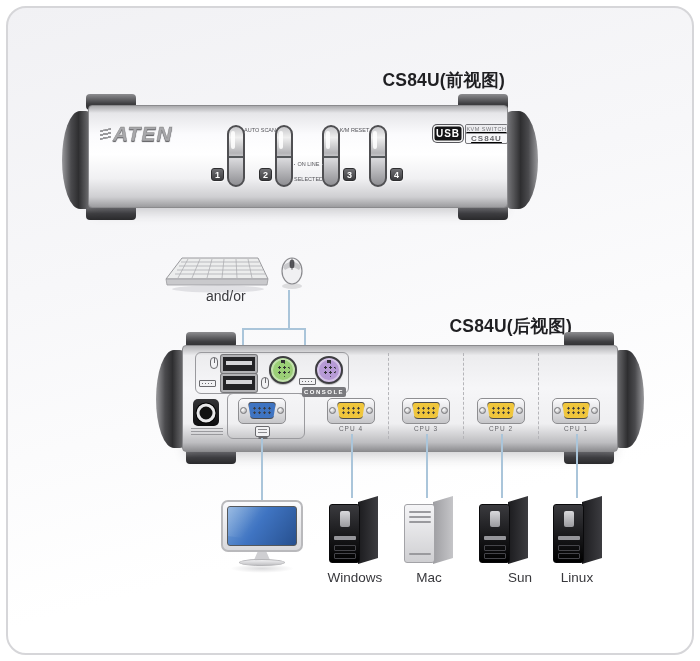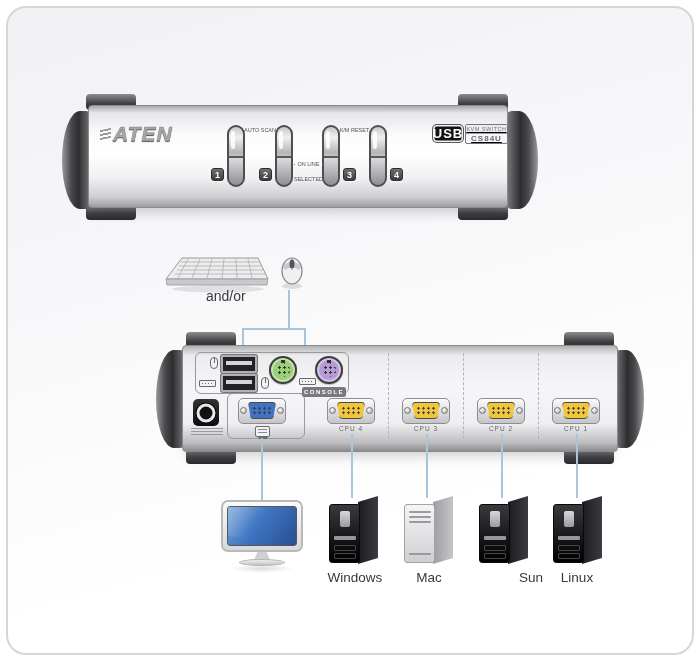--- a/index.html
+++ b/index.html
@@ -44,21 +44,21 @@
   .pill::before{content:"";position:absolute;left:2px;top:4px;width:4px;height:18px;border-radius:4px;background:rgba(255,255,255,.85);}
   .pill::after{content:"";position:absolute;left:0;right:0;top:50%;border-top:2px solid #55585b;}
   .numbadge{position:absolute;width:13px;height:13px;border-radius:3px;border:1px solid #2e2e30;
         background:linear-gradient(180deg,#707074,#3d3d40);color:#fff;font-size:9px;font-weight:bold;
         display:flex;align-items:center;justify-content:center;box-shadow:0 1px 0 rgba(255,255,255,.7);}
   .tinylabel{position:absolute;display:flex;align-items:center;justify-content:center;gap:2px;
         font-size:5.5px;color:#55555a;white-space:nowrap;}
   .dash{display:inline-block;width:3px;border-top:1px solid #84848a;}
 
   
-  .usb-pill{position:absolute;background:#141416;border-radius:4px;color:#fff;font-size:13px;font-weight:bold;
+  .usb-pill{position:absolute;background:#141416;border-radius:4px;color:#fff;font-size:10px;font-weight:bold;
         display:flex;align-items:center;justify-content:center;letter-spacing:1px;
         box-shadow:inset 0 0 0 1.5px #f2f2f2,0 0 0 1px #55555a;}
   .model-box{position:absolute;border:1px solid #77777b;background:#f7f7f9;border-radius:2px;overflow:hidden;text-decoration:underline;}
   .model-box .row1{font-size:5.5px;color:#77777b;text-align:center;border-bottom:1px solid #9a9a9e;background:#ececef;line-height:8px;letter-spacing:.5px;}
   .model-box .row2{font-size:8px;color:#6a6a6e;font-weight:bold;text-align:center;line-height:10px;letter-spacing:1px;}
 
   
   .cline{position:absolute;width:2px;background:var(--connector-line);}
   .cline.h{height:2px;}
 
@@ -134,20 +134,21 @@
 
   
   .kb-svg,.ms-svg{position:absolute;}
 </style>
 </head>
 <body>
 
 <div class="canvas">
   <div class="card"></div>
 
+  <div class="view-title" style="left:330px;top:68px;width:175px;">CS84U(前视图)</div>
 
   <div class="foot" style="left:86px;top:94px;width:50px;height:16px;"></div>
   <div class="foot" style="left:458px;top:94px;width:50px;height:16px;"></div>
   <div class="foot" style="left:86px;top:204px;width:50px;height:16px;"></div>
   <div class="foot" style="left:458px;top:204px;width:50px;height:16px;"></div>
   <div class="cap capL" style="left:62px;top:111px;width:30px;height:98px;"></div>
   <div class="cap capR" style="left:506px;top:111px;width:32px;height:98px;"></div>
 
   <div class="devbody" style="left:88px;top:105px;width:420px;height:103px;">
     <div class="aten" style="left:24px;top:16px;">ATEN</div>
@@ -214,20 +215,21 @@
     <line x1="13" y1="3" x2="13" y2="15" stroke="#8a8a8e" stroke-width="1"></line>
     <rect x="11" y="5" width="4" height="8" rx="2" fill="#55555a" stroke="#3a3a3e" stroke-width="0.6"></rect>
   </svg>
   <div class="and-or" style="left:206px;top:288px;">and/or</div>
 
   <div class="cline" style="left:288px;top:290px;height:38px;"></div>
   <div class="cline h" style="left:242px;top:328px;width:64px;"></div>
   <div class="cline" style="left:242px;top:328px;height:26px;"></div>
   <div class="cline" style="left:304px;top:328px;height:26px;"></div>
 
+  <div class="view-title" style="left:400px;top:314px;width:172px;">CS84U(后视图)</div>
 
   <div class="foot" style="left:186px;top:332px;width:50px;height:16px;"></div>
   <div class="foot" style="left:564px;top:332px;width:50px;height:16px;"></div>
   <div class="foot" style="left:186px;top:448px;width:50px;height:16px;"></div>
   <div class="foot" style="left:564px;top:448px;width:50px;height:16px;"></div>
   <div class="cap capL" style="left:156px;top:350px;width:30px;height:98px;"></div>
   <div class="cap capR" style="left:614px;top:350px;width:30px;height:98px;"></div>
 
   <div class="devbody rear" style="left:182px;top:345px;width:436px;height:107px;">
 
@@ -329,21 +331,21 @@
 
   <div class="tower dark" style="left:479px;top:496px;">
     <div class="side"></div>
     <div class="front">
       <div class="drive"></div>
       <div class="strip"></div>
       <div class="slot1"></div>
       <div class="slot2"></div>
     </div>
   </div>
-  <div class="big-label" style="left:463px;top:570px;width:80px;text-align:right;">Sun</div>
+  <div class="big-label" style="left:480px;top:570px;width:80px;">Sun</div>
 
   <div class="tower dark" style="left:553px;top:496px;">
     <div class="side"></div>
     <div class="front">
       <div class="drive"></div>
       <div class="strip"></div>
       <div class="slot1"></div>
       <div class="slot2"></div>
     </div>
   </div>

